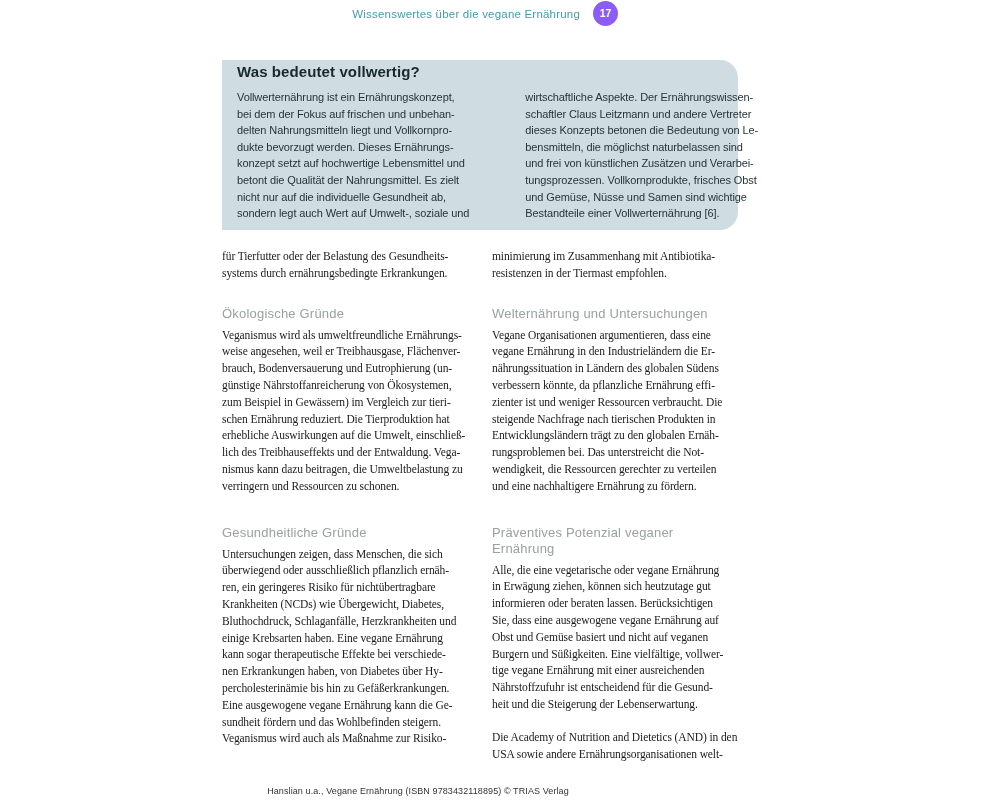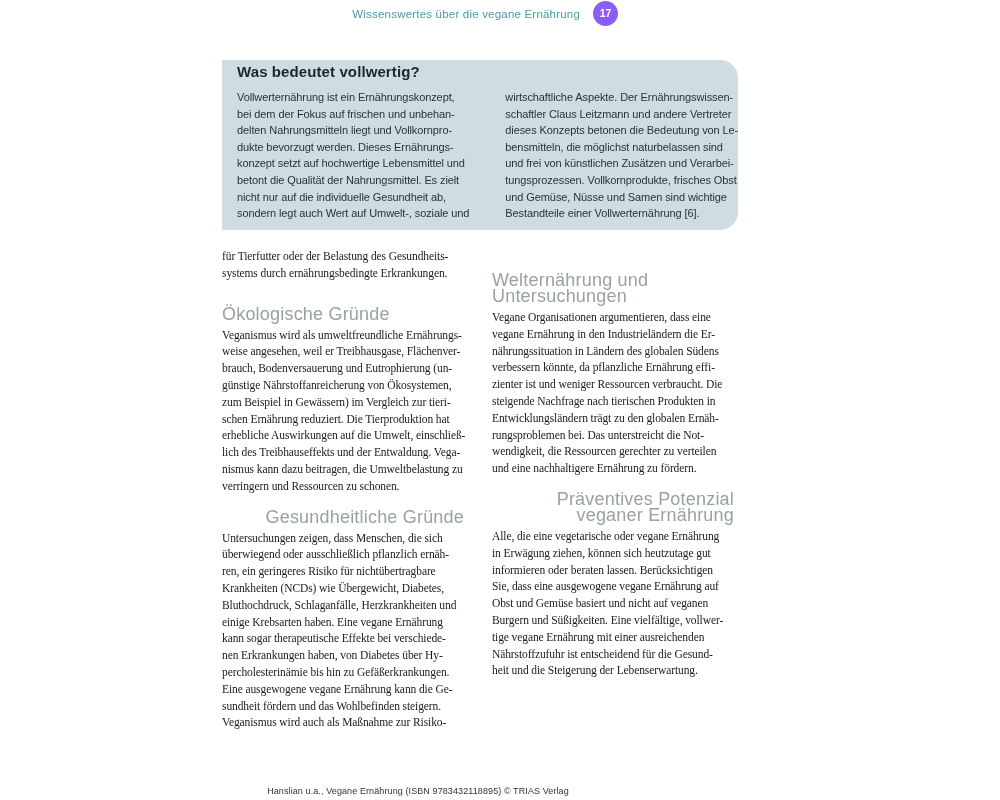--- a/index.html
+++ b/index.html
@@ -32,44 +32,44 @@
     position:absolute;left:222px;top:60px;
     width:516px;height:170px;box-sizing:border-box;
     background:#cfdde3;
     border-radius:0 18px 18px 0;
     padding:0 15px 12px 15px;
   }
   .infobox-title{
     font-size:15px;font-weight:bold;color:#17282e;
     margin:3px 0 9px 0;letter-spacing:0.1px;
   }
-  .infobox-cols{display:flex;gap:36px;}
+  .infobox-cols{display:flex;gap:56px;}
   .infobox-col{
     flex:1;
     font-size:11px;line-height:16.6px;
     color:#24343a;letter-spacing:-0.1px;
     white-space:pre;
   }
   
   .columns{
     position:absolute;left:222px;top:248px;width:516px;
     display:flex;gap:28px;
   }
   .col{width:242px;}
   .body-text{
     font-family:"Liberation Serif", serif;
     font-size:11.5px;line-height:16.8px;color:#1a1a1a;
     letter-spacing:-0.1px;white-space:pre;margin:0;
   }
   .section-heading{
-    font-size:18px;font-weight:normal;color:#99a1a3;
+    font-size:13px;font-weight:normal;color:#99a1a3;
     letter-spacing:0.2px;
     margin:24px 0 5px 0;line-height:16px;
   }
-  .section-heading.second{margin-top:14px;text-align:right;}
+  .section-heading.second{margin-top:30px;}
   .para-followup{margin-top:16px;}
   
   .footer{
     position:absolute;left:0;right:8px;top:786px;
     text-align:center;
     font-size:9px;color:#333333;letter-spacing:0.1px;
   }
 </style>
 </head>
 <body>
@@ -128,20 +128,22 @@
 einige Krebsarten haben. Eine vegane Ernährung
 kann sogar therapeutische Effekte bei verschiede-
 nen Erkrankungen haben, von Diabetes über Hy-
 percholesterinämie bis hin zu Gefäßerkrankungen.
 Eine ausgewogene vegane Ernährung kann die Ge-
 sundheit fördern und das Wohlbefinden steigern.
 Veganismus wird auch als Maßnahme zur Risiko-</p>
     </div>
 
     <div class="col">
+      <p class="body-text">minimierung im Zusammenhang mit Antibiotika-
+resistenzen in der Tiermast empfohlen.</p>
       <h3 class="section-heading">Welternährung und Untersuchungen</h3>
       <p class="body-text">Vegane Organisationen argumentieren, dass eine
 vegane Ernährung in den Industrieländern die Er-
 nährungssituation in Ländern des globalen Südens
 verbessern könnte, da pflanzliche Ernährung effi-
 zienter ist und weniger Ressourcen verbraucht. Die
 steigende Nachfrage nach tierischen Produkten in
 Entwicklungsländern trägt zu den globalen Ernäh-
 rungsproblemen bei. Das unterstreicht die Not-
 wendigkeit, die Ressourcen gerechter zu verteilen
@@ -149,19 +151,21 @@
       <h3 class="section-heading second">Präventives Potenzial veganer Ernährung</h3>
       <p class="body-text">Alle, die eine vegetarische oder vegane Ernährung
 in Erwägung ziehen, können sich heutzutage gut
 informieren oder beraten lassen. Berücksichtigen
 Sie, dass eine ausgewogene vegane Ernährung auf
 Obst und Gemüse basiert und nicht auf veganen
 Burgern und Süßigkeiten. Eine vielfältige, vollwer-
 tige vegane Ernährung mit einer ausreichenden
 Nährstoffzufuhr ist entscheidend für die Gesund-
 heit und die Steigerung der Lebenserwartung.</p>
+      <p class="body-text para-followup">Die Academy of Nutrition and Dietetics (AND) in den
+USA sowie andere Ernährungsorganisationen welt-</p>
     </div>
 
   </div>
 
   <div class="footer">Hanslian u.a., Vegane Ernährung  (ISBN 9783432118895) © TRIAS Verlag</div>
 
 </div>
 
 </body></html>

